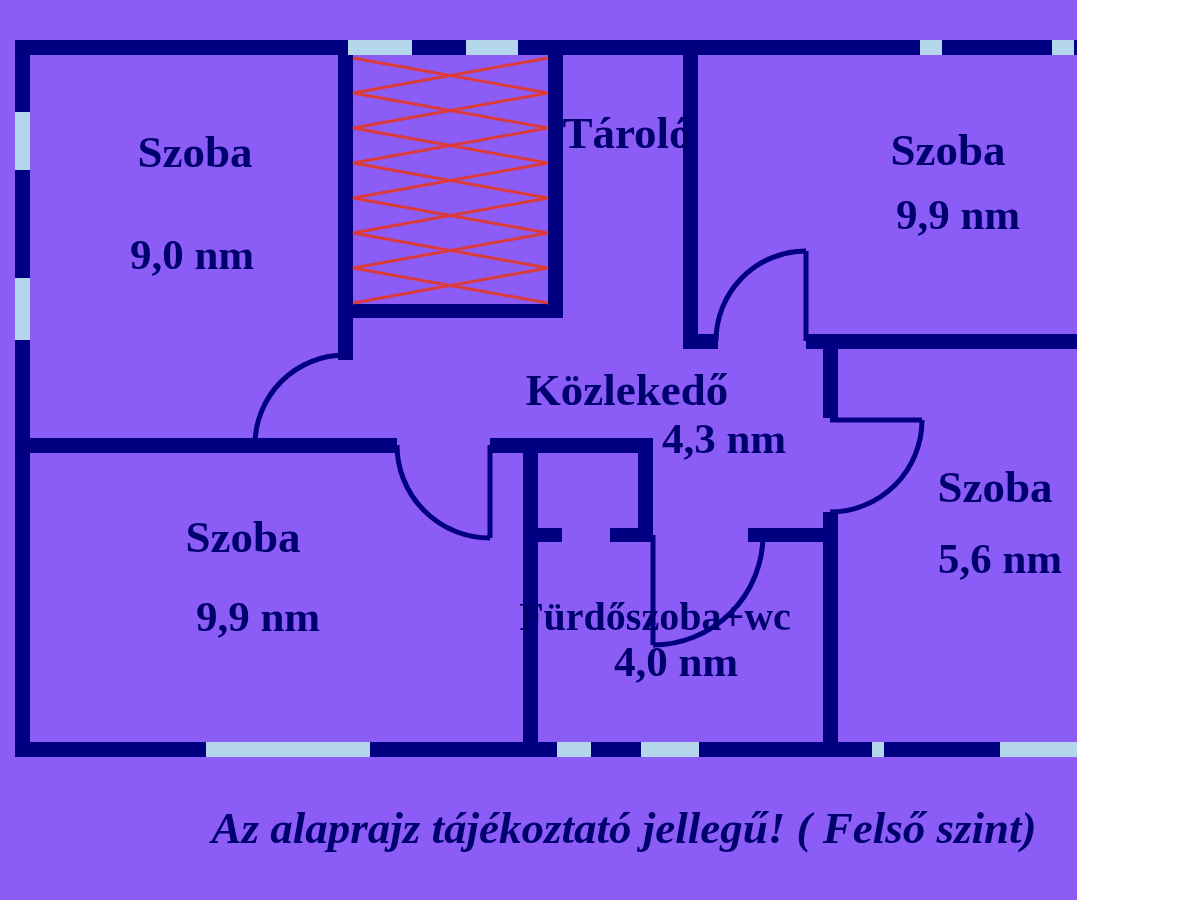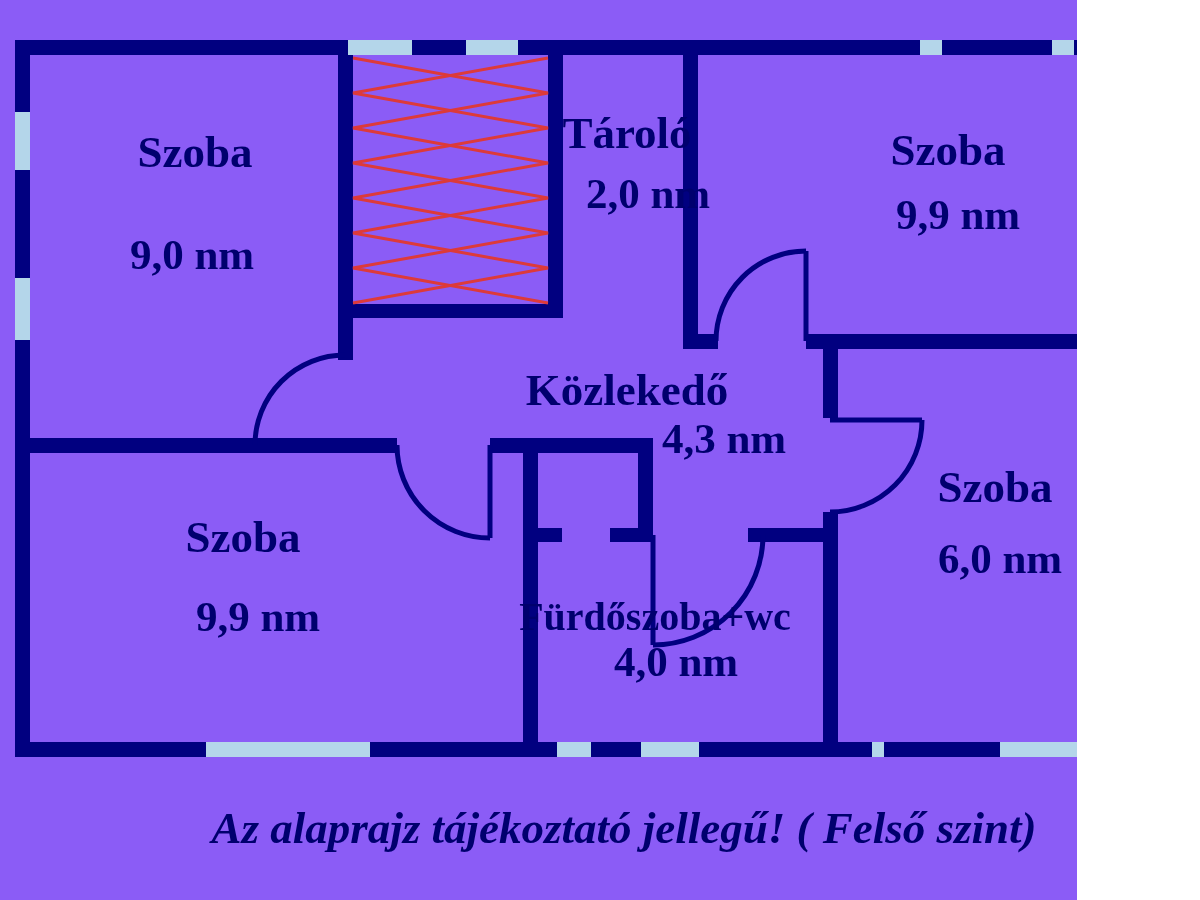--- a/index.html
+++ b/index.html
@@ -74,32 +74,31 @@
       <line x1="830" y1="420" x2="922" y2="420"></line>
       <path d="M 653 645 A 110 110 0 0 0 763 535"></path>
       <line x1="653" y1="535" x2="653" y2="645"></line>
     </g>
   </svg>
 
   <div class="lbl name" style="left:195px;top:152px">Szoba</div>
   <div class="lbl area" style="left:192px;top:254px">9,0 nm</div>
 
   <div class="lbl name" style="left:627px;top:133px">Tároló</div>
-  <div class="lbl area" style="left:648px;top:193px">2,0 nm</div>
 
   <div class="lbl name" style="left:948px;top:150px">Szoba</div>
   <div class="lbl area" style="left:958px;top:214px">9,9 nm</div>
 
   <div class="lbl name" style="left:627px;top:390px">Közlekedő</div>
   <div class="lbl area" style="left:724px;top:438px">4,3 nm</div>
 
   <div class="lbl name" style="left:243px;top:537px">Szoba</div>
   <div class="lbl area" style="left:258px;top:616px">9,9 nm</div>
 
   <div class="lbl name" style="left:655px;top:617px;font-size:40px">Fürdőszoba+wc</div>
   <div class="lbl area" style="left:676px;top:661px">4,0 nm</div>
 
   <div class="lbl name" style="left:995px;top:487px">Szoba</div>
-  <div class="lbl area" style="left:1000px;top:558px">6,0 nm</div>
+  <div class="lbl area" style="left:1000px;top:558px">5,6 nm</div>
 
   <div class="caption">Az alaprajz tájékoztató jellegű! ( Felső szint)</div>
 
 </div>
 
 </body></html>

